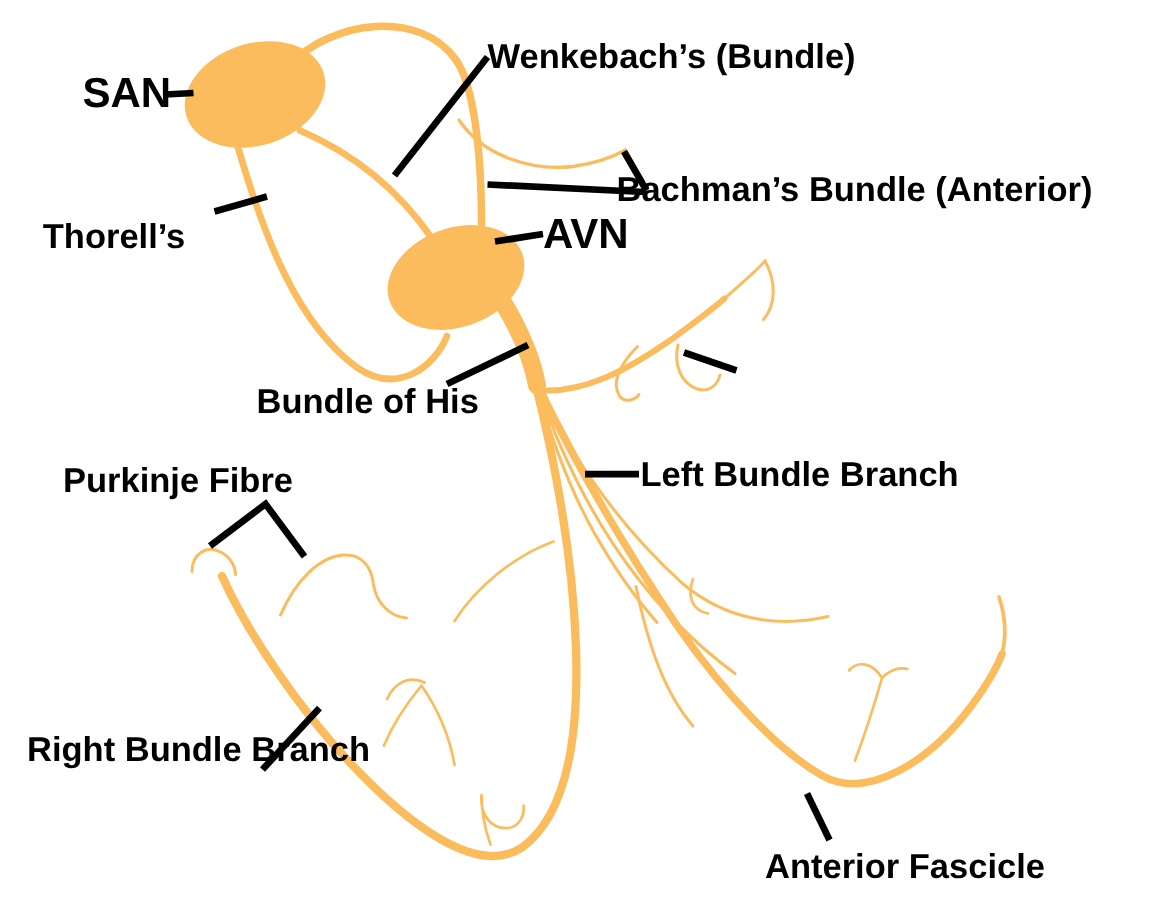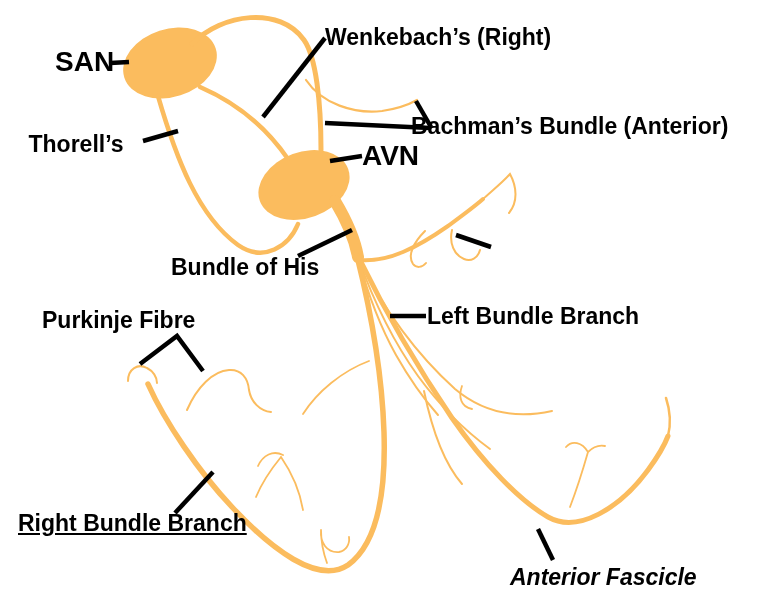--- a/index.html
+++ b/index.html
@@ -74,34 +74,34 @@
     <path class="bp" d="M298,256 L352,230"></path>
     <path class="bp" d="M456,235 L491,247"></path>
     <path class="bp" d="M390,316 L426,316"></path>
     <path class="bp" d="M140,364 L177,336 L203,371"></path>
     <path class="bp" d="M175,513 L213,472"></path>
     <path class="bp" d="M538,529 L553,560"></path>
   </svg>
 
   <div class="lbl big" style="left:55px;top:48px;">SAN</div>
 
-  <div class="lbl" style="left:325px;top:23px;">Wenkebach’s (Right)</div>
+  <div class="lbl" style="left:325px;top:23px;">Wenkebach’s (Bundle)</div>
 
-  <div class="lbl center" style="left:0px;top:130px;width:152px;">
+  <div class="lbl center" style="left:0px;top:143px;width:152px;">
     <div>Thorell’s</div>
   </div>
 
   <div class="lbl" style="left:411px;top:112px;">Bachman’s Bundle (Anterior)</div>
 
   <div class="lbl big" style="left:362px;top:142px;">AVN</div>
 
   <div class="lbl" style="left:171px;top:253px;">Bundle of His</div>
 
 
   <div class="lbl" style="left:427px;top:302px;">Left Bundle Branch</div>
 
   <div class="lbl" style="left:42px;top:306px;text-align:right;">Purkinje Fibre</div>
 
-  <div class="lbl" style="left:18px;top:509px;text-decoration:underline;">Right Bundle Branch</div>
+  <div class="lbl" style="left:18px;top:485px;">Right Bundle Branch</div>
 
-  <div class="lbl" style="left:510px;top:563px;font-style:italic;">Anterior Fascicle</div>
+  <div class="lbl" style="left:510px;top:563px;">Anterior Fascicle</div>
 
 </div>
 
 </body></html>

